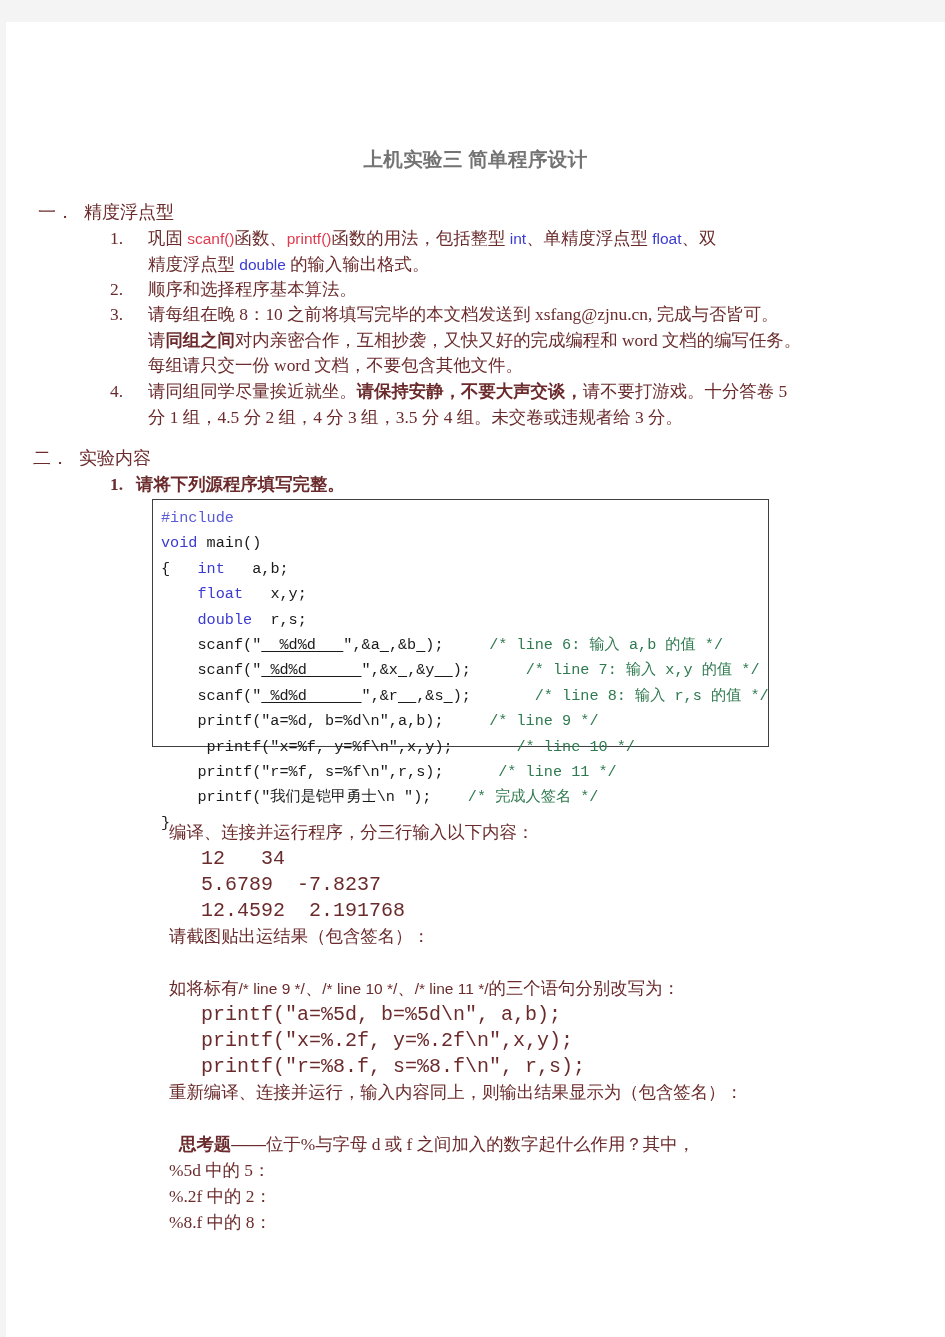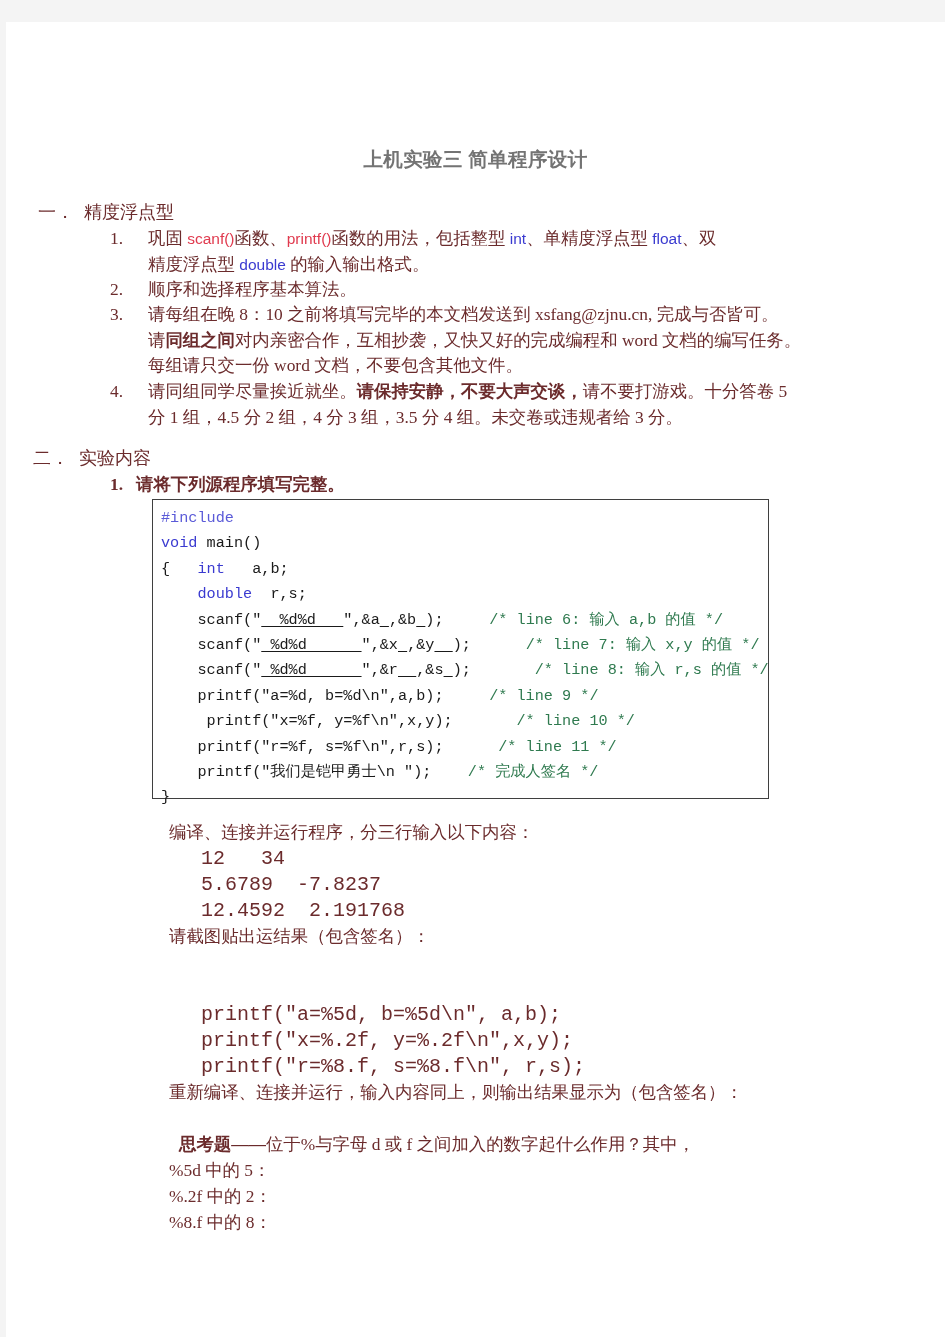--- a/index.html
+++ b/index.html
@@ -88,21 +88,21 @@
     white-space: nowrap;
   }
   .subitem .marker { display:inline-block; width: 26px; }
 
   
   .codebox {
     position: absolute;
     left: 146px;
     top: 477px;
     width: 617px;
-    height: 300px;
+    height: 248px;
     border: 1.4px solid #3f3f3f;
     background: #ffffff;
     box-sizing: border-box;
     padding: 6px 0 0 8px;
   }
   .codeline {
     font-family: "Liberation Mono", "DejaVu Sans Mono", monospace;
     font-size: 15.2px;
     line-height: 25.4px;
     white-space: pre;
@@ -188,20 +188,21 @@
     <span class="marker">1.</span><span>请将下列源程序填写完整。</span>
   </div>
 
   <div class="codebox">
     <div class="codeline"><span class="pp">#include</span></div>
 
     <div class="codeline"><span class="kw">void</span><span> main()</span></div>
 
     <div class="codeline"><span>{   </span><span class="kw">int</span><span>   a,b;</span></div>
 
+    <div class="codeline"><span>    </span><span class="kw">float</span><span>   x,y;</span></div>
 
     <div class="codeline"><span>    </span><span class="kw">double</span><span>  r,s;</span></div>
 
     <div class="codeline"><span>    scanf("</span><span class="blank">  %d%d   </span><span>",&amp;a</span><span class="blank"> </span><span>,&amp;b</span><span class="blank"> </span><span>);</span><span>     </span><span class="cmt">/* line 6: 输入 a,b 的值 */</span></div>
 
     <div class="codeline"><span>    scanf("</span><span class="blank"> %d%d      </span><span>",&amp;x</span><span class="blank"> </span><span>,&amp;y</span><span class="blank">  </span><span>);</span><span>      </span><span class="cmt">/* line 7: 输入 x,y 的值 */</span></div>
 
     <div class="codeline"><span>    scanf("</span><span class="blank"> %d%d      </span><span>",&amp;r</span><span class="blank">  </span><span>,&amp;s</span><span class="blank"> </span><span>);</span><span>       </span><span class="cmt">/* line 8: 输入 r,s 的值 */</span></div>
 
     <div class="codeline"><span>    printf("a=%d, b=%d\n",a,b);</span><span>     </span><span class="cmt">/* line 9 */</span></div>
@@ -214,20 +215,23 @@
 
     <div class="codeline"><span>}</span></div>
   </div>
 
   <div class="para" style="top:798px; left:163px;">编译、连接并运行程序，分三行输入以下内容：</div>
   <div class="paramono" style="top:824px; left:195px;">12   34</div>
   <div class="paramono" style="top:850px; left:195px;">5.6789  -7.8237</div>
   <div class="paramono" style="top:876px; left:195px;">12.4592  2.191768</div>
   <div class="para" style="top:902px; left:163px;">请截图贴出运结果（包含签名）：</div>
 
+  <div class="para mixed" style="top:954px; left:163px;">
+    <span>如将标有</span><span class="mono">/* line 9 */</span><span>、</span><span class="mono">/* line 10 */</span><span>、</span><span class="mono">/* line 11 */</span><span>的三个语句分别改写为：</span>
+  </div>
   <div class="paramono" style="top:980px; left:195px;">printf("a=%5d, b=%5d\n", a,b);</div>
   <div class="paramono" style="top:1006px; left:195px;">printf("x=%.2f, y=%.2f\n",x,y);</div>
   <div class="paramono" style="top:1032px; left:195px;">printf("r=%8.f, s=%8.f\n", r,s);</div>
   <div class="para" style="top:1058px; left:163px;">重新编译、连接并运行，输入内容同上，则输出结果显示为（包含签名）：</div>
 
   <div class="para mixed" style="top:1110px; left:173px;">
     <span class="bold">思考题——</span><span>位于%与字母 d 或 f 之间加入的数字起什么作用？其中，</span>
   </div>
   <div class="para" style="top:1136px; left:163px;">%5d 中的 5：</div>
   <div class="para" style="top:1162px; left:163px;">%.2f 中的 2：</div>

